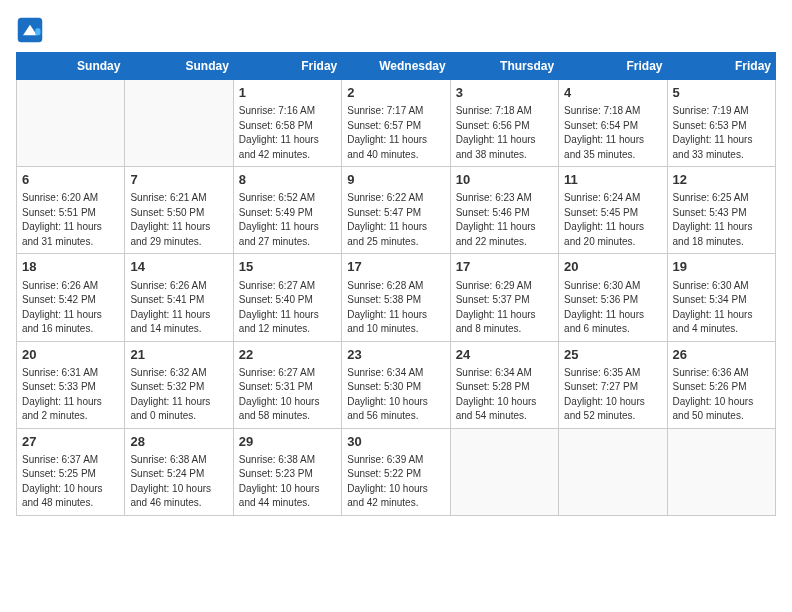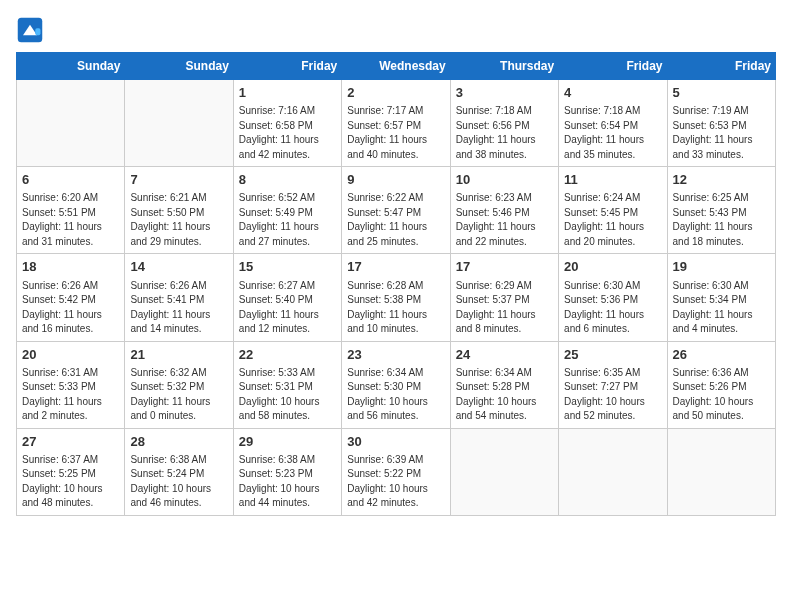--- a/index.html
+++ b/index.html
@@ -248,21 +248,21 @@
 Daylight: 11 hours and 2 minutes.</div>
         </td>
         <td>
           <span class="day-num">21</span>
           <div class="day-info">Sunrise: 6:32 AM
 Sunset: 5:32 PM
 Daylight: 11 hours and 0 minutes.</div>
         </td>
         <td>
           <span class="day-num">22</span>
-          <div class="day-info">Sunrise: 5:33 AM
+          <div class="day-info">Sunrise: 6:27 AM
 Sunset: 5:31 PM
 Daylight: 10 hours and 58 minutes.</div>
         </td>
         <td>
           <span class="day-num">23</span>
           <div class="day-info">Sunrise: 6:34 AM
 Sunset: 5:30 PM
 Daylight: 10 hours and 56 minutes.</div>
         </td>
         <td>

